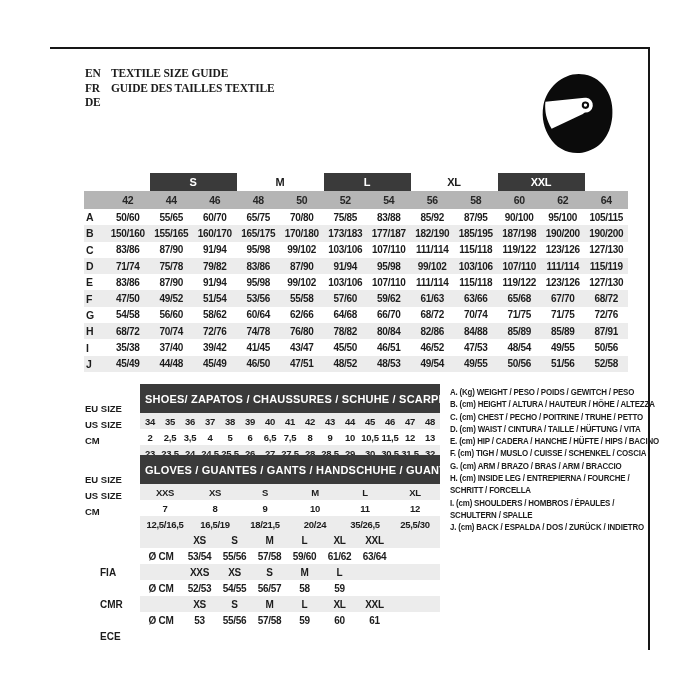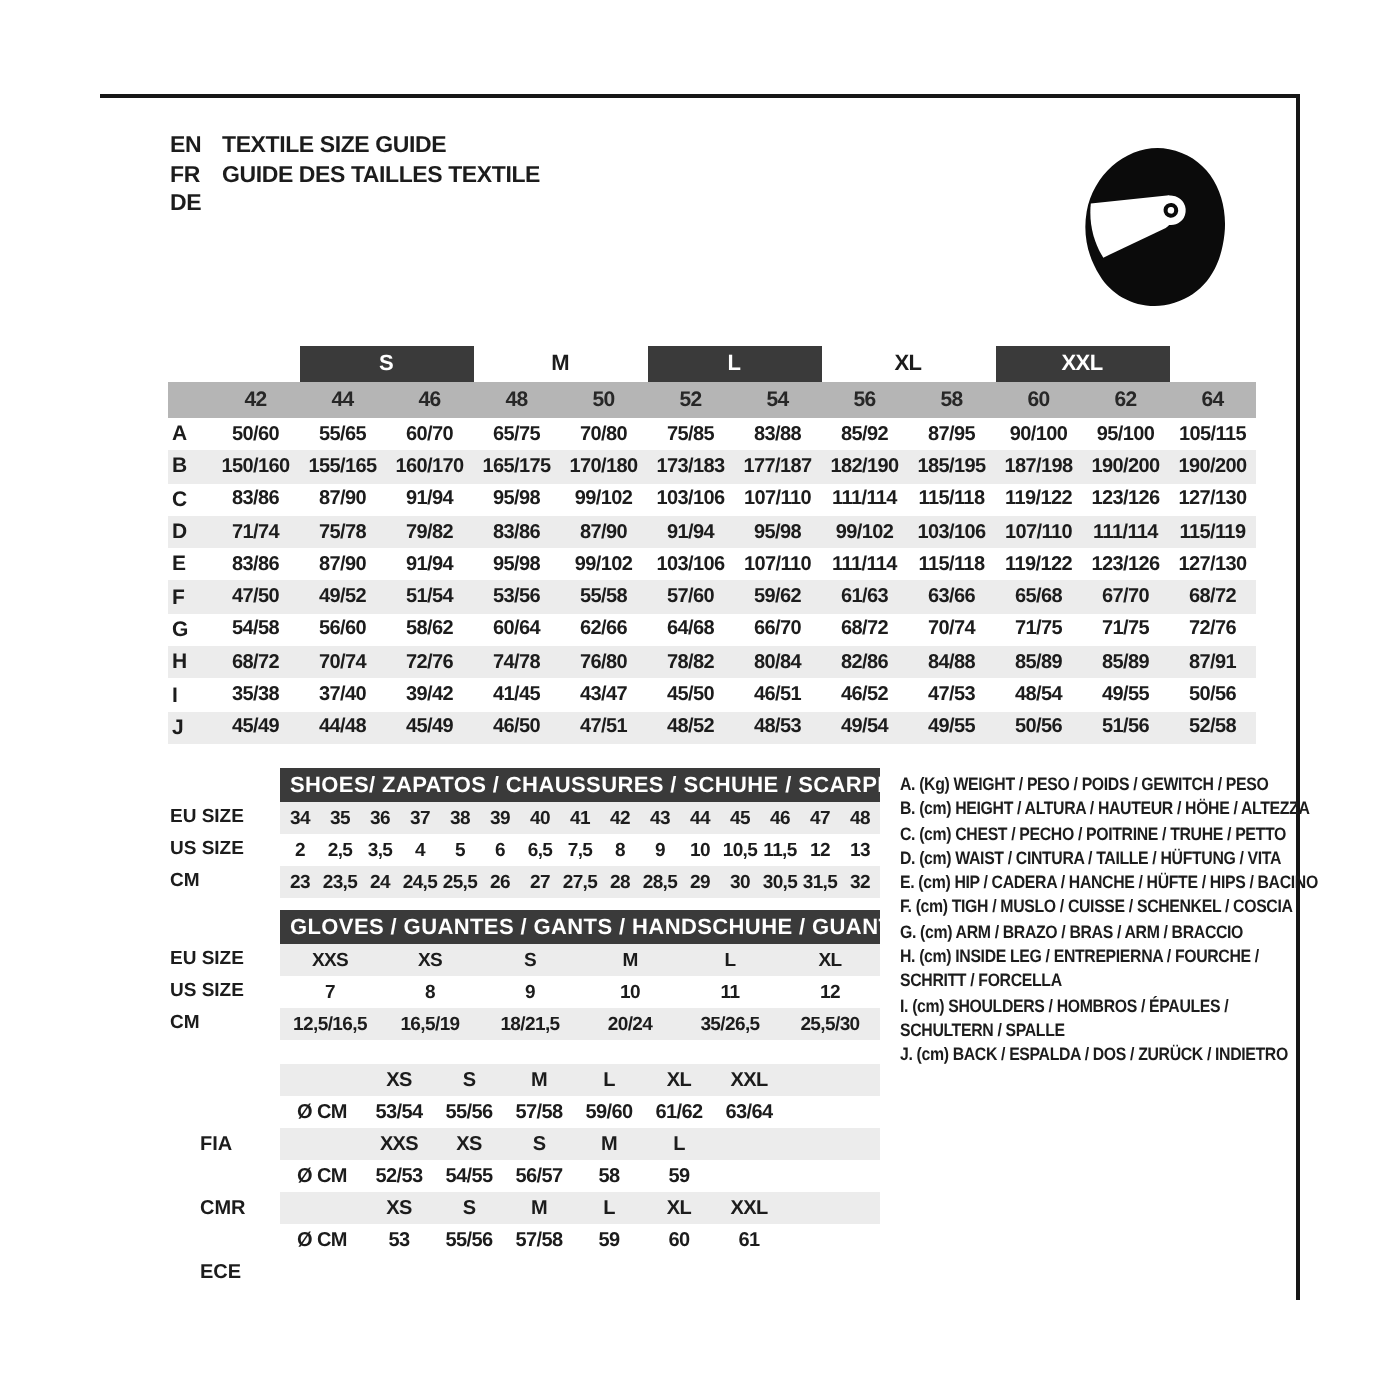--- a/index.html
+++ b/index.html
@@ -7,36 +7,36 @@
   .canvas {
     position:relative; width:700px; height:700px; background:#ffffff;
     font-family:"Liberation Sans", sans-serif; font-weight:bold; color:#1c1c1c;
     overflow:hidden;
   }
   .frame {
     position:absolute; left:50px; top:47px; width:600px; height:603px;
     border-top:2px solid #161616; border-right:2px solid #161616;
   }
   
-  .lang-block { position:absolute; left:85px; top:66px; }
+  .lang-block { position:absolute; left:85px; top:66px;font-family:Liberation Serif, serif; }
   .lang-row { display:grid; grid-template-columns:26px auto; font-size:11.5px; line-height:14.6px; letter-spacing:-0.2px; }
   
   .helmet-icon { position:absolute; left:536px; top:70px; }
   
   .main-table { position:absolute; left:84px; top:172px; width:544px; }
   .mt-row { display:grid; grid-template-columns:22px repeat(12,1fr); align-items:center; height:16.3px; font-size:10px; letter-spacing:-0.3px; }
   .mt-grouprow { height:19px; font-size:11px; }
   .mt-numrow { height:18px; background:#b5b5b5; font-size:10.5px; color:#272727; }
   .mt-row.alt { background:#ececec; }
   .mt-cell { text-align:center; }
   .mt-label { text-align:left; padding-left:2px; font-size:10.5px; }
   .group-cell { grid-column:span 2; text-align:center; line-height:18px; height:18px; }
   .group-dark { background:#3a3a3a; color:#ffffff; }
   
-  .bar { height:17px; background:#3a3a3a; color:#fff; display:flex; align-items:center; padding-left:5px; font-size:11px; letter-spacing:0.2px; white-space:nowrap; }
+  .bar { height:29px; background:#3a3a3a; color:#fff; display:flex; align-items:center; padding-left:5px; font-size:11px; letter-spacing:0.2px; white-space:nowrap; }
   .sub-table { position:absolute; left:140px; width:300px; }
   .srow { display:grid; align-items:center; height:16px; text-align:center; font-size:9.5px; letter-spacing:-0.3px; }
   .srow.gray { background:#ececec; }
   .shoes-grid { grid-template-columns:repeat(15,1fr); }
   .gloves-grid { grid-template-columns:repeat(6,1fr); }
   .helmet-grid { grid-template-columns:42px repeat(6,35px) 1fr; font-size:10px; }
   .side-labels { position:absolute; left:85px; width:52px; font-size:9.5px; }
   .side-labels div { height:16px; line-height:16px; }
   .cert-labels { position:absolute; left:85px; width:52px; font-size:10px; }
   .cert-labels div { height:16px; line-height:16px; margin-bottom:16px;padding-left:15px; }

